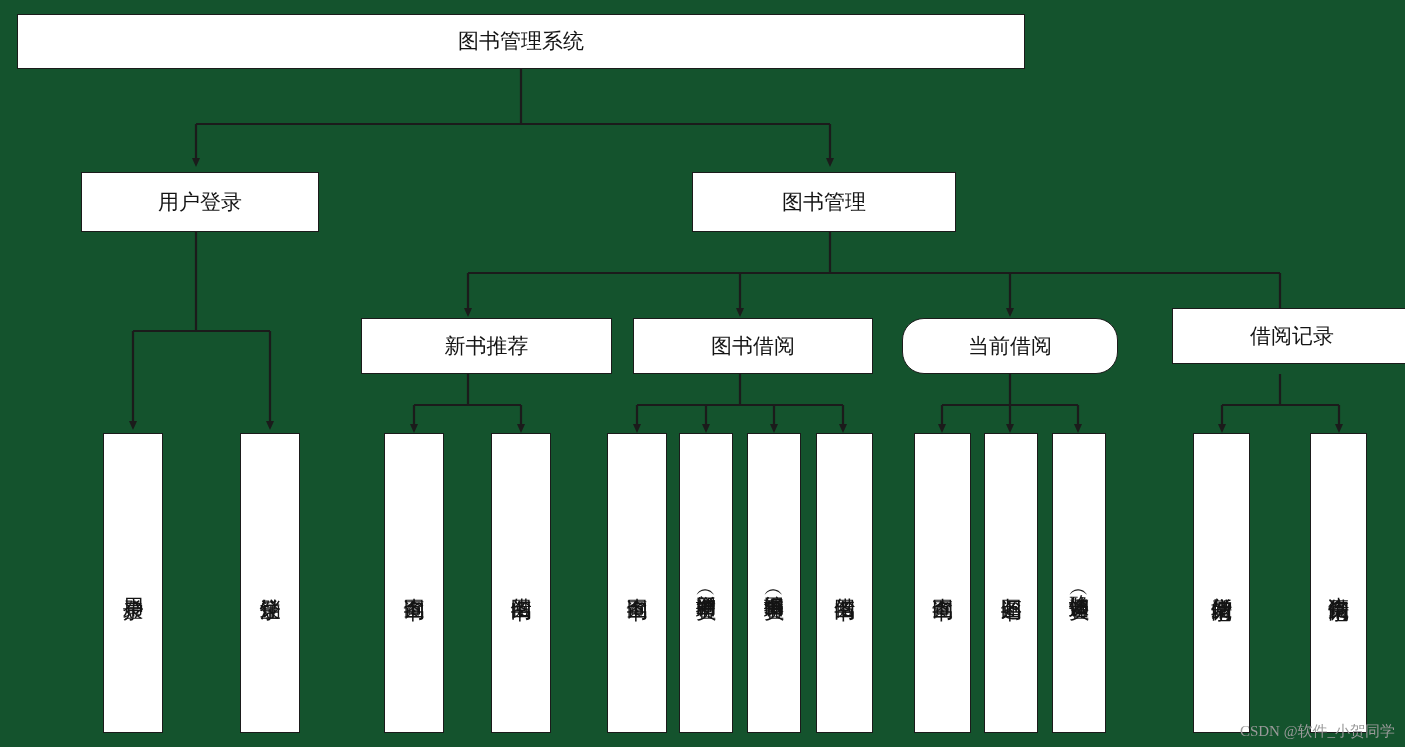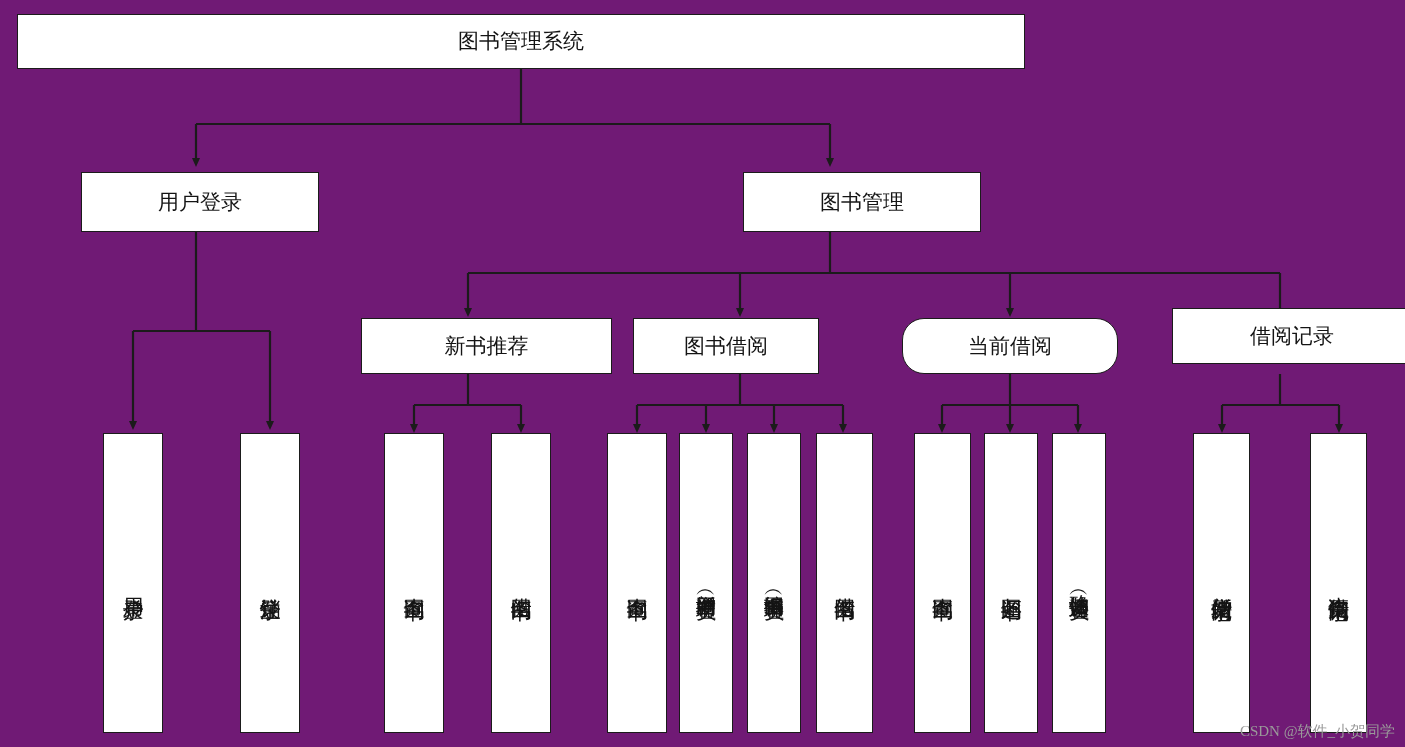--- a/index.html
+++ b/index.html
@@ -9,21 +9,21 @@
   }
   body {
     font-family: "Liberation Sans", "DejaVu Sans", sans-serif;
     color: #000000;
   }
   #canvas {
     position: relative;
     width: 1405px;
     height: 747px;
     overflow: hidden;
-    background: #701a75;
+    background: #14532d;
   }
   #edges {
     position: absolute;
     left: 0;
     top: 0;
     width: 1405px;
     height: 747px;
     pointer-events: none;
   }
   .node {
@@ -112,24 +112,24 @@
       <path d="M1280,374 L1280,405"></path>
       <path d="M1222,405 L1339,405"></path>
       <path d="M1222,405 L1222,430" marker-end="url(#arrow)"></path>
       <path d="M1339,405 L1339,430" marker-end="url(#arrow)"></path>
     </g>
   </svg>
 
   <div class="node horiz" style="left:17px; top:14px; width:1008px; height:55px;">图书管理系统</div>
 
   <div class="node horiz" style="left:81px; top:172px; width:238px; height:60px;">用户登录</div>
-  <div class="node horiz" style="left:743px; top:172px; width:238px; height:60px;">图书管理</div>
+  <div class="node horiz" style="left:692px; top:172px; width:264px; height:60px;">图书管理</div>
 
   <div class="node horiz" style="left:361px; top:318px; width:251px; height:56px;">新书推荐</div>
-  <div class="node horiz" style="left:633px; top:318px; width:186px; height:56px;">图书借阅</div>
+  <div class="node horiz" style="left:633px; top:318px; width:240px; height:56px;">图书借阅</div>
   <div class="node horiz" style="left:902px; top:318px; width:216px; height:56px;border-radius:22px;">当前借阅</div>
   <div class="node horiz" style="left:1172px; top:308px; width:240px; height:56px;text-align:center;">借阅记录</div>
 
   <div class="node vert" style="left:103px; top:433px; width:60px; height:300px;">用户登录</div>
   <div class="node vert" style="left:240px; top:433px; width:60px; height:300px;">注销登录</div>
 
   <div class="node vert" style="left:384px; top:433px; width:60px; height:300px;">查询图书</div>
   <div class="node vert" style="left:491px; top:433px; width:60px; height:300px;">借阅图书</div>
 
   <div class="node vert" style="left:607px; top:433px; width:60px; height:300px;">查询图书</div>

